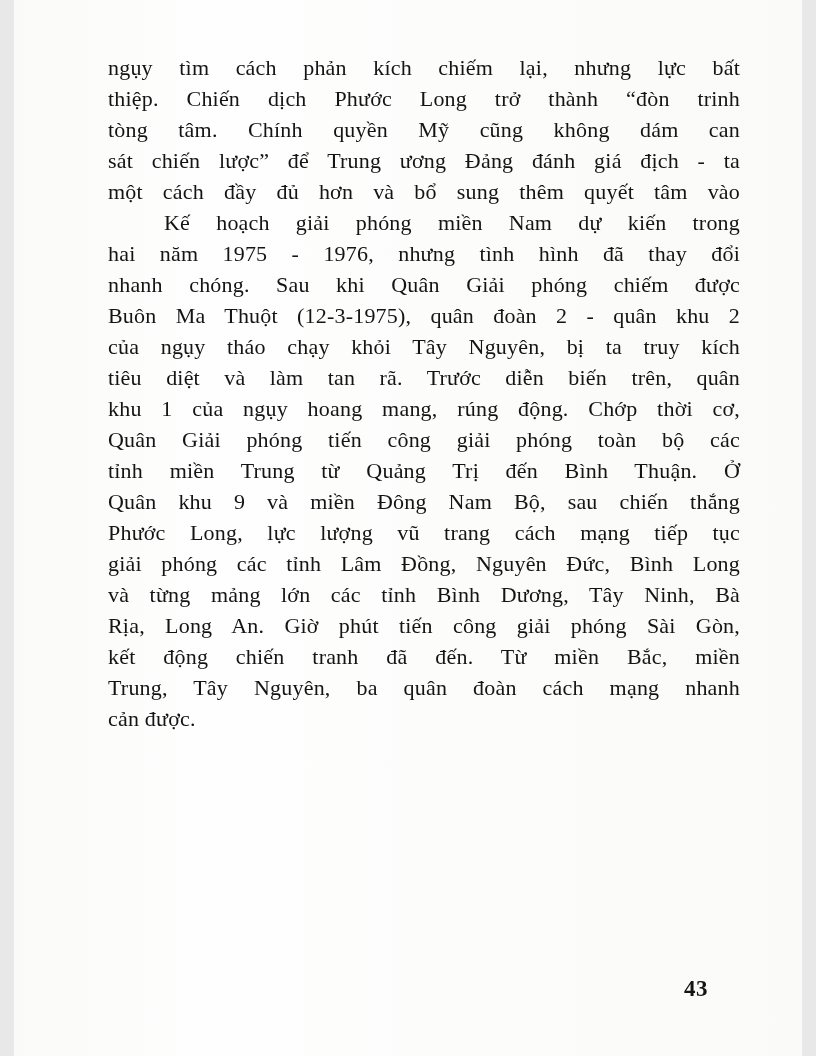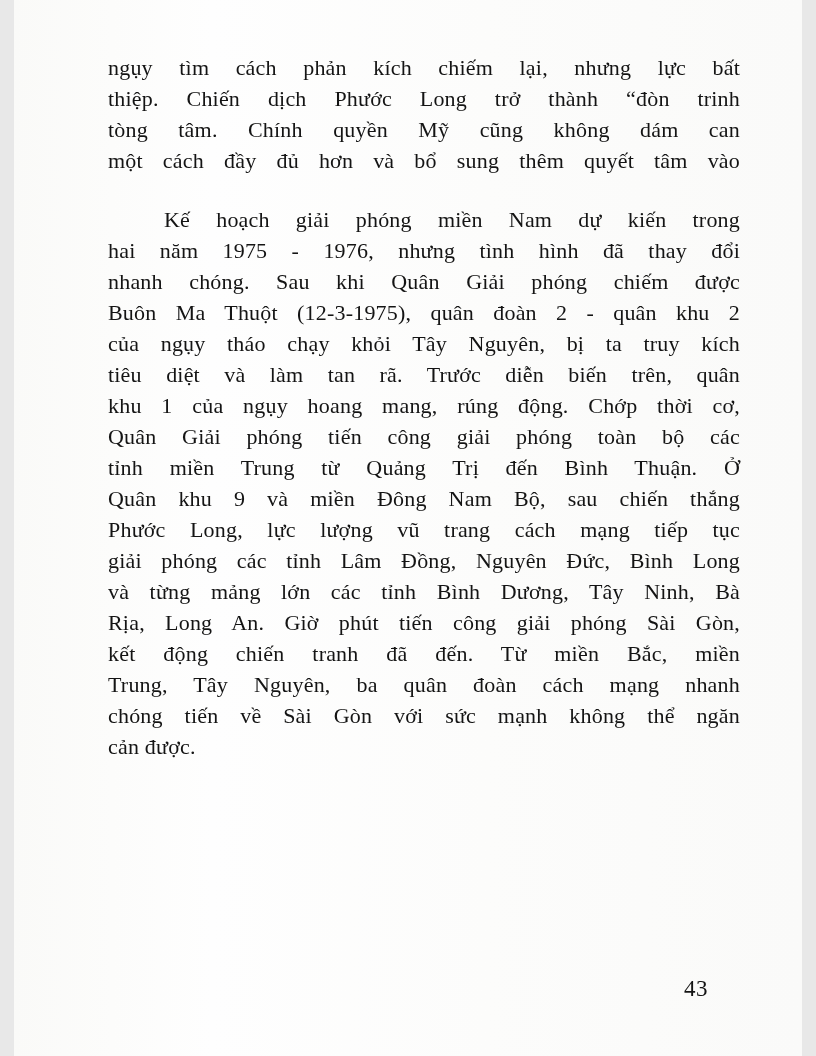--- a/index.html
+++ b/index.html
@@ -20,21 +20,21 @@
   .textblock {
     position: absolute;
     left: 94px;
     top: 52px;
     width: 632px;
   }
   .para {
     margin: 0;
   }
   .para + .para {
-    margin-top: 28px;
+    margin-top: 0;
   }
   .line {
     font-size: 22px;
     line-height: 31px;
     letter-spacing: 0.2px;
     text-align: justify;
     text-align-last: justify;
     -moz-text-align-last: justify;
     white-space: normal;
   }
@@ -43,55 +43,55 @@
     -moz-text-align-last: left;
   }
   .line.indent {
     text-indent: 56px;
   }
   .page-number {
     position: absolute;
     top: 976px;
     right: 94px;
     font-size: 23px;
-    font-weight: normal;
+    font-weight: bold;
     letter-spacing: 0.5px;
   }
 </style>
 </head>
 <body>
 
 <div class="page">
   <div class="textblock">
 
     <div class="para">
       <div class="line">ngụy tìm cách phản kích chiếm lại, nhưng lực bất</div>
       <div class="line">thiệp. Chiến dịch Phước Long trở thành “đòn trinh</div>
       <div class="line">tòng tâm. Chính quyền Mỹ cũng không dám can</div>
+      <div class="line">sát chiến lược” để Trung ương Đảng đánh giá địch - ta</div>
       <div class="line">một cách đầy đủ hơn và bổ sung thêm quyết tâm vào</div>
     </div>
 
     <div class="para">
       <div class="line indent">Kế hoạch giải phóng miền Nam dự kiến trong</div>
       <div class="line">hai năm 1975 - 1976, nhưng tình hình đã thay đổi</div>
       <div class="line">nhanh chóng. Sau khi Quân Giải phóng chiếm được</div>
       <div class="line">Buôn Ma Thuột (12-3-1975), quân đoàn 2 - quân khu 2</div>
       <div class="line">của ngụy tháo chạy khỏi Tây Nguyên, bị ta truy kích</div>
       <div class="line">tiêu diệt và làm tan rã. Trước diễn biến trên, quân</div>
       <div class="line">khu 1 của ngụy hoang mang, rúng động. Chớp thời cơ,</div>
       <div class="line">Quân Giải phóng tiến công giải phóng toàn bộ các</div>
       <div class="line">tỉnh miền Trung từ Quảng Trị đến Bình Thuận. Ở</div>
       <div class="line">Quân khu 9 và miền Đông Nam Bộ, sau chiến thắng</div>
       <div class="line">Phước Long, lực lượng vũ trang cách mạng tiếp tục</div>
       <div class="line">giải phóng các tỉnh Lâm Đồng, Nguyên Đức, Bình Long</div>
       <div class="line">và từng mảng lớn các tỉnh Bình Dương, Tây Ninh, Bà</div>
       <div class="line">Rịa, Long An. Giờ phút tiến công giải phóng Sài Gòn,</div>
       <div class="line">kết động chiến tranh đã đến. Từ miền Bắc, miền</div>
       <div class="line">Trung, Tây Nguyên, ba quân đoàn cách mạng nhanh</div>
-      <div class="line">chóng tiến về Sài Gòn với sức mạnh không thể ngăn</div>
       <div class="line flush">cản được.</div>
     </div>
 
 
   </div>
 
   <div class="page-number">43</div>
 </div>
 
 </body></html>

